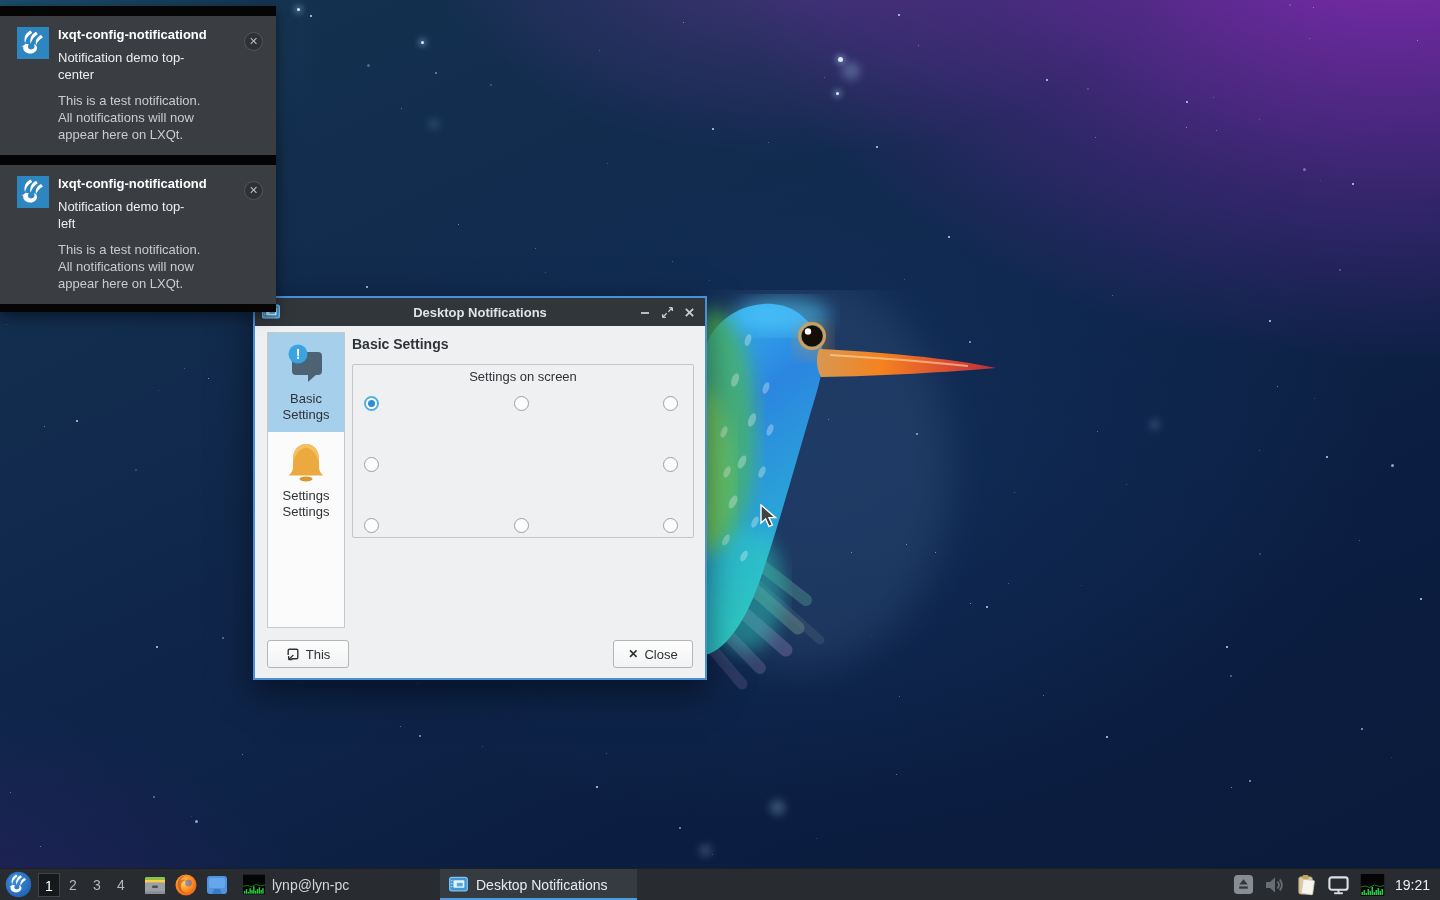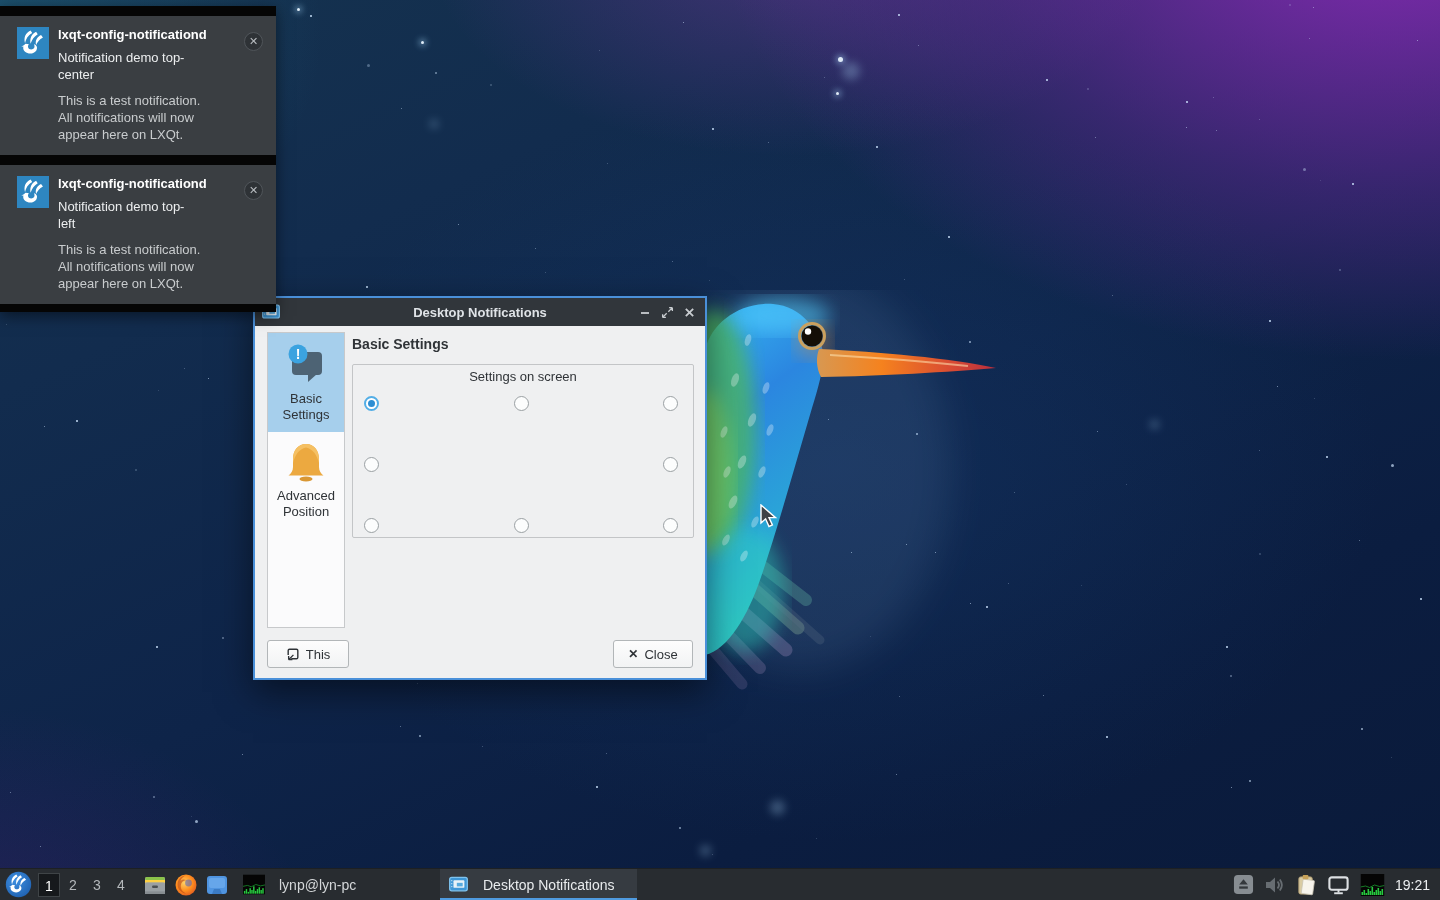--- a/index.html
+++ b/index.html
@@ -60,21 +60,21 @@
   .x-glyph{font-weight:bold;font-size:12px;color:#2f3337;}
 
   
   .taskbar{position:absolute;left:0;bottom:0;width:1440px;height:32px;background:#282c30;border-top:1px solid #1d2023;box-sizing:border-box;
     display:flex;align-items:center;z-index:60;}
   .menu-btn{width:27px;height:27px;margin:0 5px 0 5px;}
   .ws{width:22px;height:24px;line-height:24px;text-align:center;color:#b4b8bb;font-size:14px;box-sizing:border-box;margin:0 1px;}
   .ws.active{background:#16191c;border:1px solid #3f4447;color:#fff;}
   .launchers{display:flex;align-items:center;gap:7px;margin:0 6px 0 10px;}
   .launchers svg{display:block;}
-  .task{width:197px;height:32px;display:flex;align-items:center;gap:14px;padding:0 8px;box-sizing:border-box;color:#d4d7d9;font-size:14px;white-space:nowrap;overflow:hidden;}
+  .task{width:197px;height:32px;display:flex;align-items:center;gap:7px;padding:0 8px;box-sizing:border-box;color:#d4d7d9;font-size:14px;white-space:nowrap;overflow:hidden;}
   .task.active{background:#363b41;box-shadow:inset 0 -3px 0 #4f9be0;color:#e8ebed;}
   .task .t-icon{flex:0 0 auto;}
   .spacer{flex:1;}
   .tray{display:flex;align-items:center;gap:10px;padding-right:10px;}
   .clock{color:#eceff1;font-size:14px;}
 </style>
 </head>
 <body>
 
 <svg width="0" height="0" style="position:absolute">
@@ -398,21 +398,21 @@
             <text x="14" y="17" text-anchor="middle" font-size="14" font-weight="bold" fill="#ffffff">!</text>
           </svg>
           <div class="side-label">Basic Settings</div>
         </div>
         <div class="side-item">
           <svg width="44" height="42" viewBox="0 0 44 42">
             <path d="M22 3 C13.5 3 9 10 9 18 L9 26 C9 30 7 32.5 4.5 34.5 L39.5 34.5 C37 32.5 35 30 35 26 L35 18 C35 10 30.5 3 22 3 Z" fill="#eca940"></path>
             <path d="M22 3 C13.5 3 9 10 9 18 L9 22 C11 14 15 8 22 6.5 C29 8 33 14 35 22 L35 18 C35 10 30.5 3 22 3 Z" fill="#f5c063"></path>
             <ellipse cx="22" cy="38" rx="6.5" ry="2.6" fill="#d99733"></ellipse>
           </svg>
-          <div class="side-label">Advanced Position</div>
+          <div class="side-label">Settings Settings</div>
         </div>
       </div>
 
       <div class="heading">Basic Settings</div>
 
       <div class="groupbox">
         <div class="gb-title">Settings on screen</div>
         <span class="radio checked" style="left:10.5px;top:30.5px;"></span>
         <span class="radio" style="left:160.5px;top:30.5px;"></span>
         <span class="radio" style="left:309.5px;top:30.5px;"></span>

